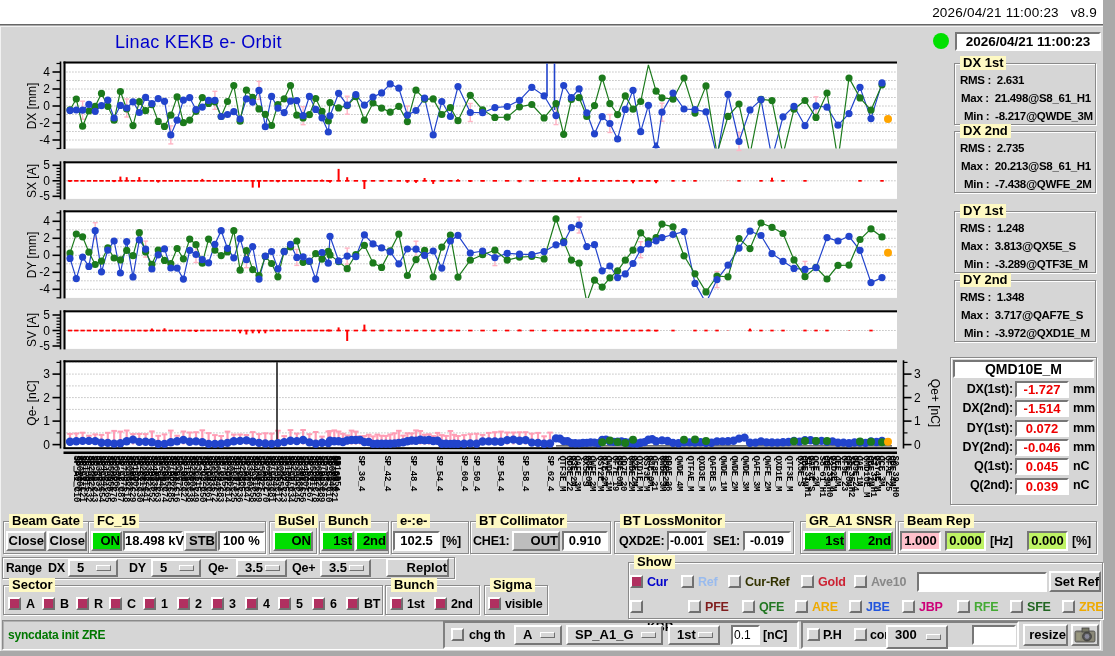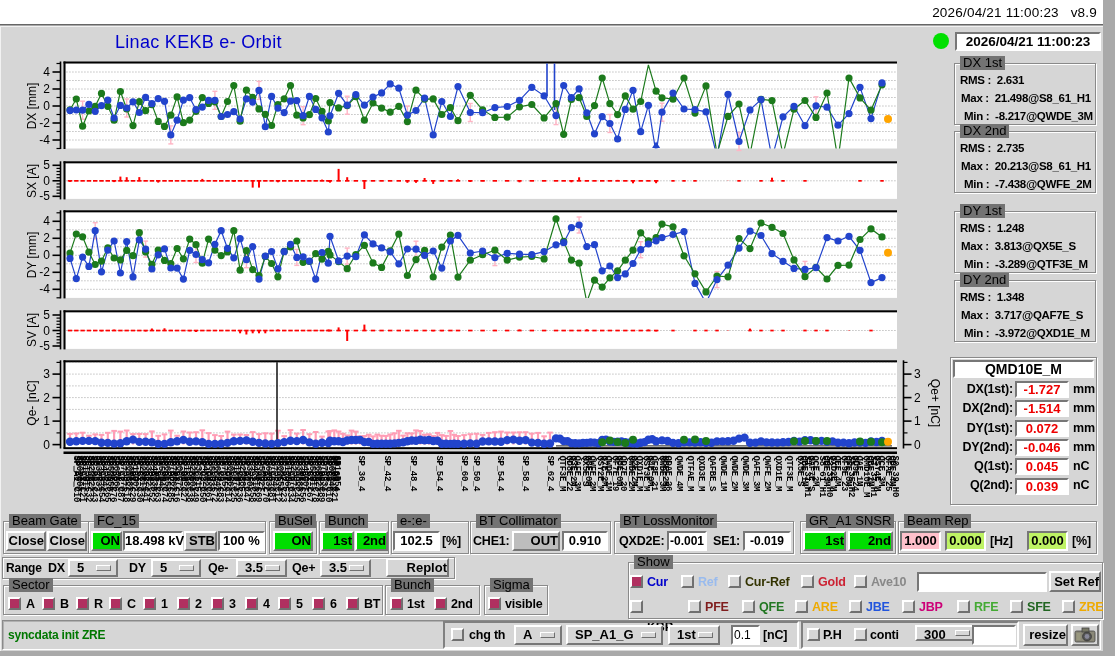--- a/index.html
+++ b/index.html
@@ -1,20 +1,20 @@
 <!DOCTYPE html>
 <html><head><meta charset="utf-8"><style>
 *{margin:0;padding:0;box-sizing:border-box}
 body{width:1115px;height:656px;background:#a9a9a9;font-family:"Liberation Sans",sans-serif;position:relative;overflow:hidden}
 .abs{position:absolute}
 #top{left:0;top:0;width:1103px;height:25px;background:#fff;border-bottom:1px solid #666}
 #main{left:0;top:26px;width:1103px;height:625px;background:#d6d6d6;border-top:1px solid #f2f2f2;border-left:1px solid #f2f2f2}
 .b{font-weight:normal}
 .grp{position:absolute;border:1px solid #8a8a8a;box-shadow:1px 1px 0 #ffffff,inset 1px 1px 0 #ffffff}
-.gt{position:absolute;top:-8px;left:5px;background:#737373;padding:0 3px;font-weight:normal;font-size:13px;line-height:14px;white-space:nowrap}
+.gt{position:absolute;top:-8px;left:5px;background:#fef9c3;padding:0 3px;font-weight:bold;font-size:13px;line-height:14px;white-space:nowrap}
 .btn{position:absolute;background:#d6d6d6;border-top:2px solid #fff;border-left:2px solid #fff;border-bottom:2px solid #777;border-right:2px solid #777;font-weight:bold;font-size:13px;text-align:right;white-space:nowrap}
 .grn{background:#00dd00}
 .fld{position:absolute;background:#fff;border-top:2px solid #777;border-left:2px solid #777;border-bottom:2px solid #fff;border-right:2px solid #fff;font-weight:bold;font-size:13px;text-align:center;white-space:nowrap}
 .gfld{background:#bef264}
 .pfld{background:#ffc0cb}
 .lbl{position:absolute;font-weight:bold;font-size:12.5px;white-space:nowrap;letter-spacing:-0.2px}
 .sm{font-size:11.5px;letter-spacing:-0.3px}
 .cb{position:absolute;width:13px;height:13px;background:#d6d6d6;border-top:2px solid #fff;border-left:2px solid #fff;border-bottom:2px solid #707070;border-right:2px solid #707070}
 .cbc{background:#b03060}
 .dash{position:absolute;right:5px;top:50%;margin-top:-3px;width:15px;height:6px;background:#d6d6d6;border-top:1px solid #fff;border-left:1px solid #fff;border-bottom:1px solid #707070;border-right:1px solid #707070}
@@ -1669,21 +1669,21 @@
 <div class="opt" style="left:514px;top:625px;width:48px;height:20px;line-height:16px">A<span class="dash"></span></div>
 <div class="opt" style="left:566px;top:625px;width:97px;height:20px;line-height:16px">SP_A1_G<span class="dash"></span></div>
 <div class="opt" style="left:668px;top:625px;width:52px;height:20px;line-height:16px">1st<span class="dash"></span></div>
 <div class="fld" style="left:731px;top:625px;width:29px;height:20px;line-height:16px;font-weight:normal;font-size:12px;text-align:left;padding-left:1px">0.1</div>
 <div class="lbl" style="left:763px;top:628px">[nC]</div>
 <div class="sunk" style="left:801px;top:621px;width:218px;height:28px"></div>
 <div class="cb" style="left:807px;top:628px"></div>
 <div class="lbl" style="left:823px;top:628px">P.H</div>
 <div class="cb" style="left:854px;top:628px"></div>
 <div class="lbl" style="left:870px;top:628px">conti</div>
-<div class="opt" style="left:915px;top:625px;width:62px;height:16px;line-height:16px">300<span class="dash"></span></div>
+<div class="opt" style="left:886px;top:625px;width:62px;height:24px;line-height:16px">300<span class="dash"></span></div>
 <div class="fld" style="left:972px;top:625px;width:44px;height:20px"></div>
 <div class="btn" style="left:1023px;top:624px;width:45px;height:22px;line-height:18px">resize</div>
 <div class="btn" style="left:1071px;top:624px;width:28px;height:22px"></div>
 <svg class="abs" style="left:1074px;top:627px" width="22" height="16" viewBox="0 0 22 16">
 <rect x="1" y="4" width="20" height="11" rx="1.5" fill="#8a8878" stroke="#444" stroke-width="0.8"></rect>
 <rect x="8" y="1" width="7" height="4" fill="#777765" stroke="#444" stroke-width="0.8"></rect>
 <circle cx="13" cy="9.5" r="4.4" fill="#555" stroke="#333" stroke-width="0.8"></circle>
 <circle cx="13" cy="9.5" r="2.4" fill="#889"></circle>
 <rect x="2.5" y="6" width="4" height="7" fill="#99987f"></rect>
 </svg>

